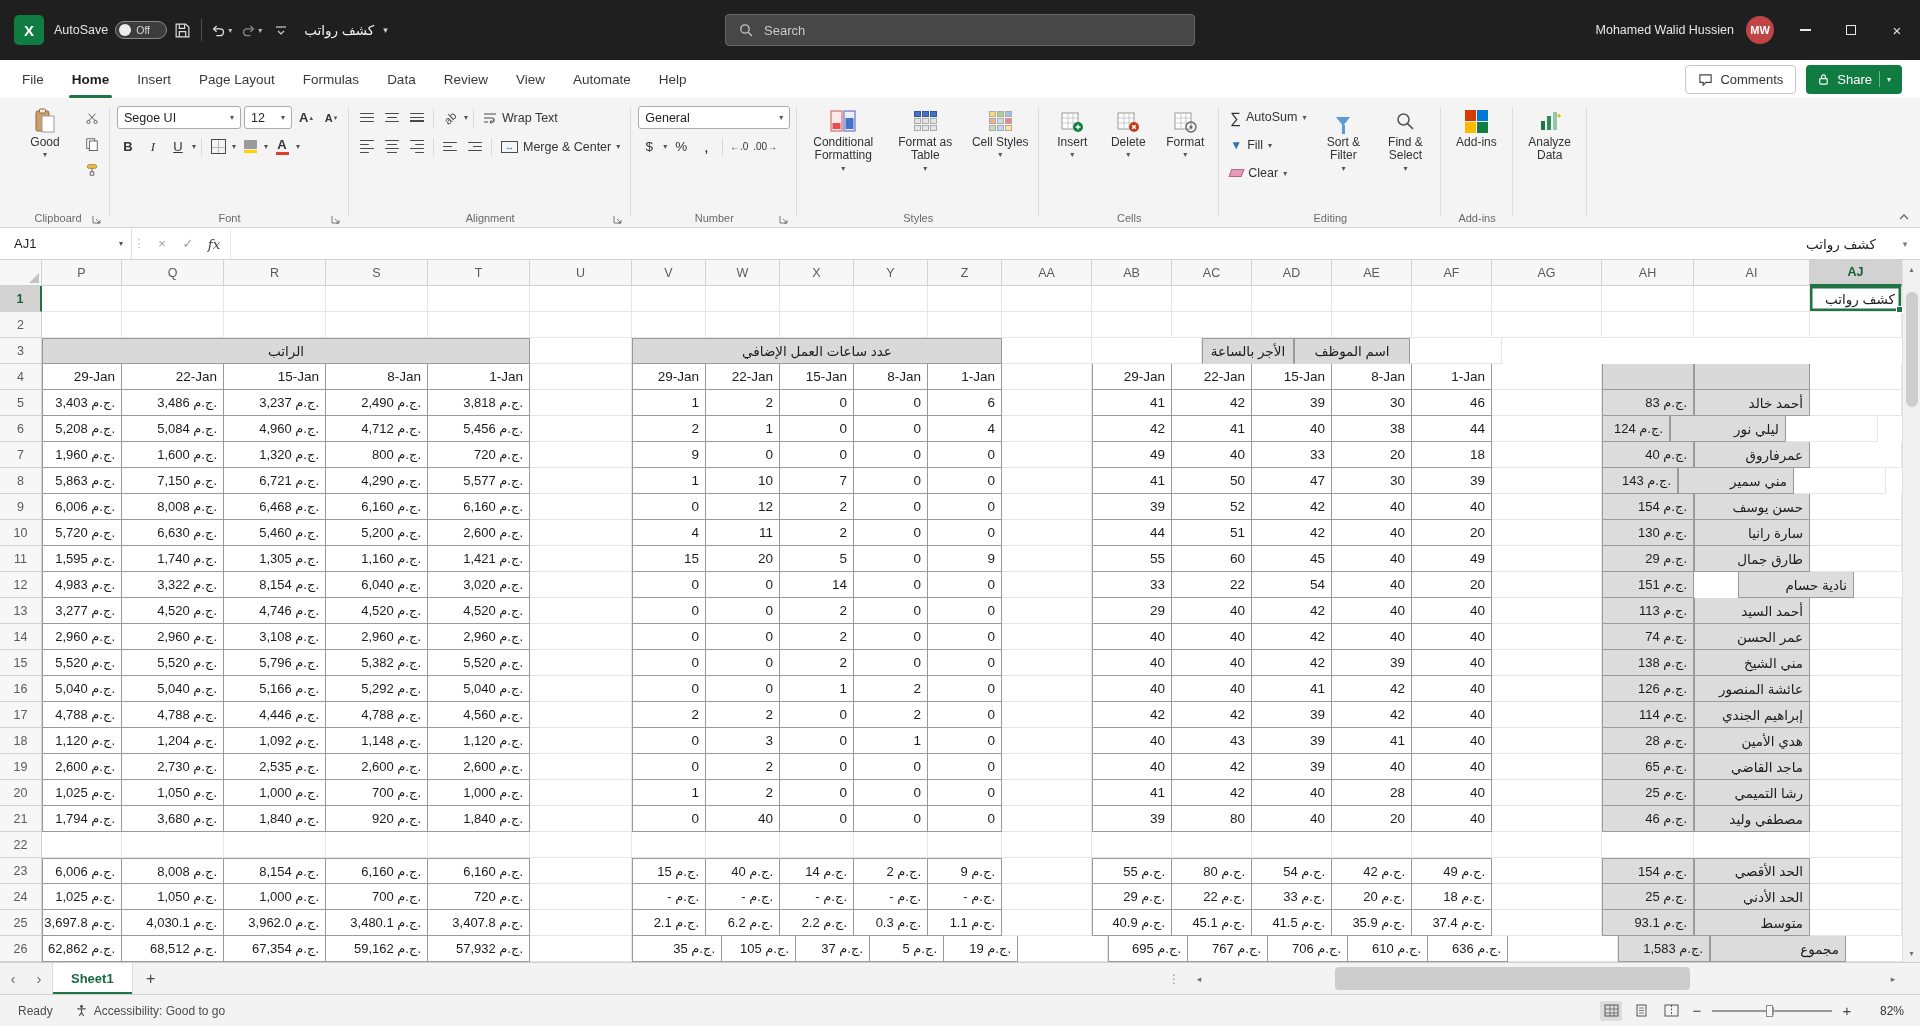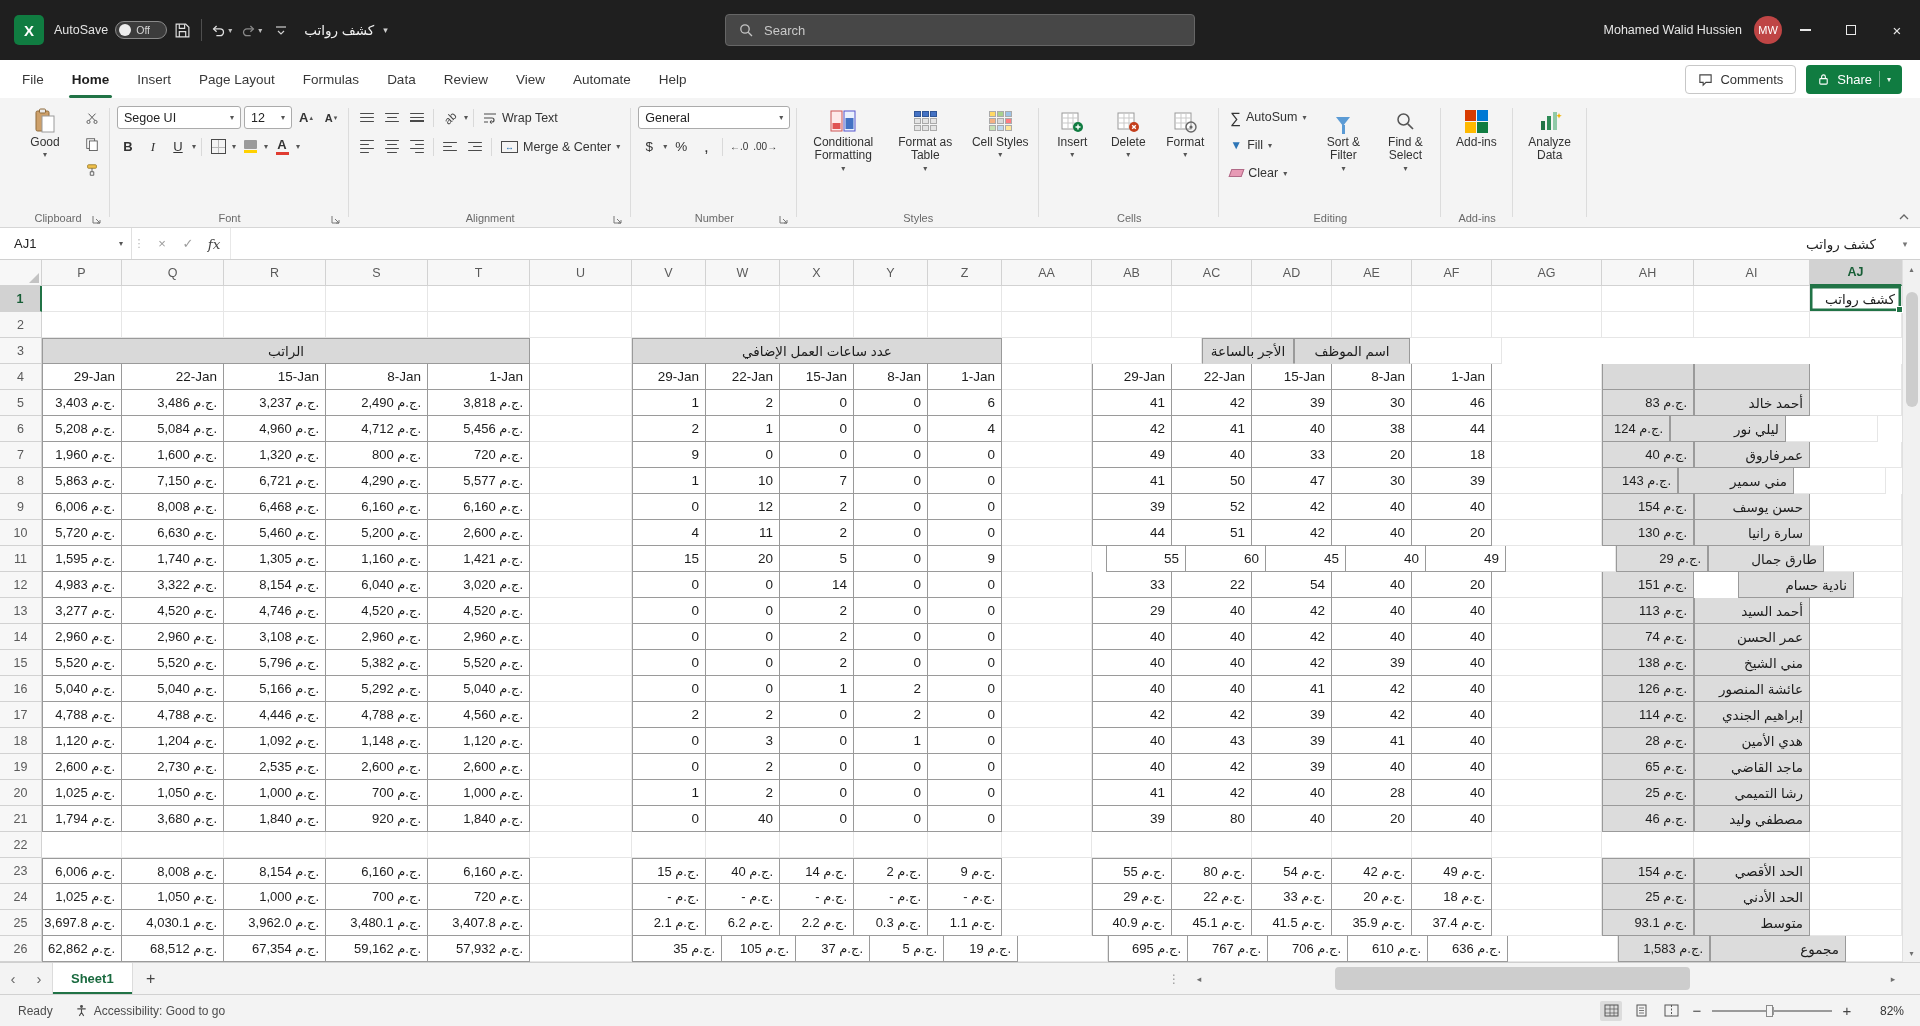--- a/index.html
+++ b/index.html
@@ -15,21 +15,21 @@
 .knob{width:12px;height:12px;border-radius:50%;background:#ededed;flex:none}
 .pill .st{font-size:10.5px;color:#d6d6d6}
 .tb-btn{width:30px;height:30px;display:flex;align-items:center;justify-content:center;border-radius:4px;flex:none}
 .tb-btn .cv8{font-size:8px;color:#bdbdbd;margin-left:1px}
 .tb-sep{width:1px;height:22px;background:#4e4e4e;margin:0 4px}
 .doc-title{display:flex;align-items:center;gap:9px;font-size:13.5px;color:#f2f2f2;margin-left:8px;white-space:nowrap}
 .doc-title .cv8{font-size:9px;color:#cfcfcf}
 .search{position:absolute;left:calc(50% - 235px);top:14px;width:470px;height:32px;background:#474747;border:1px solid #666;border-radius:4px;display:flex;align-items:center;gap:11px;padding:0 13px;color:#c9c9c9;font-size:13px}
 .tb-right{margin-left:auto;display:flex;align-items:center;height:100%}
 .username{font-size:12.5px;margin-right:12px;color:#e6e6e6;white-space:nowrap}
-.avatar{width:28px;height:28px;border-radius:50%;background:#bf4545;color:#fff;font-size:11px;font-weight:400;display:flex;align-items:center;justify-content:center;margin-right:0;flex:none}
+.avatar{width:28px;height:28px;border-radius:50%;background:#bf4545;color:#fff;font-size:11px;font-weight:700;display:flex;align-items:center;justify-content:center;margin-right:8px;flex:none}
 .winbtn{width:46px;height:100%;display:flex;align-items:center;justify-content:center;color:#e8e8e8;font-size:15px}
 .minic{width:11px;height:1.4px;background:#e8e8e8}
 .maxic{width:10px;height:10px;border:1.2px solid #e8e8e8}
 
 
 .tabrow{height:38px;background:#fff;display:flex;align-items:stretch;padding-left:8px}
 .tabs{display:flex;align-items:stretch}
 .tab{padding:0 14px;display:flex;align-items:center;font-size:13.5px;color:#383838;position:relative;white-space:nowrap}
 .tab.active{font-weight:700;color:#1f1f1f}
 .tab.active:after{content:'';position:absolute;left:11px;right:11px;bottom:0;height:3px;border-radius:2px;background:#217346}
@@ -961,21 +961,21 @@
           <div class="gc b cur" style="width: 102px;">1,305 ج.م.</div>
           <div class="gc b cur" style="width: 102px;">1,160 ج.م.</div>
           <div class="gc b cur" style="width: 102px;">1,421 ج.م.</div>
           <div class="gc c" style="width: 102px;"></div>
           <div class="gc b num bl" style="width: 74px;">15</div>
           <div class="gc b num" style="width: 74px;">20</div>
           <div class="gc b num" style="width: 74px;">5</div>
           <div class="gc b num" style="width: 74px;">0</div>
           <div class="gc b num" style="width: 74px;">9</div>
           <div class="gc c" style="width: 90px;"></div>
-          <div class="gc b num bl" style="width: 80px; margin-left: 14px;">55</div>
+          <div class="gc b num bl" style="width: 80px;">55</div>
           <div class="gc b num" style="width: 80px;">60</div>
           <div class="gc b num" style="width: 80px;">45</div>
           <div class="gc b num" style="width: 80px;">40</div>
           <div class="gc b num" style="width: 80px;">49</div>
           <div class="gc c" style="width: 110px;"></div>
           <div class="gc b cur shade bl" style="width: 92px;">29 ج.م.</div>
           <div class="gc b ar shade bl" style="width: 116px;">طارق جمال</div>
           <div class="gc c" style="width: 92px;"></div>
         </div>
         <div class="grow">

